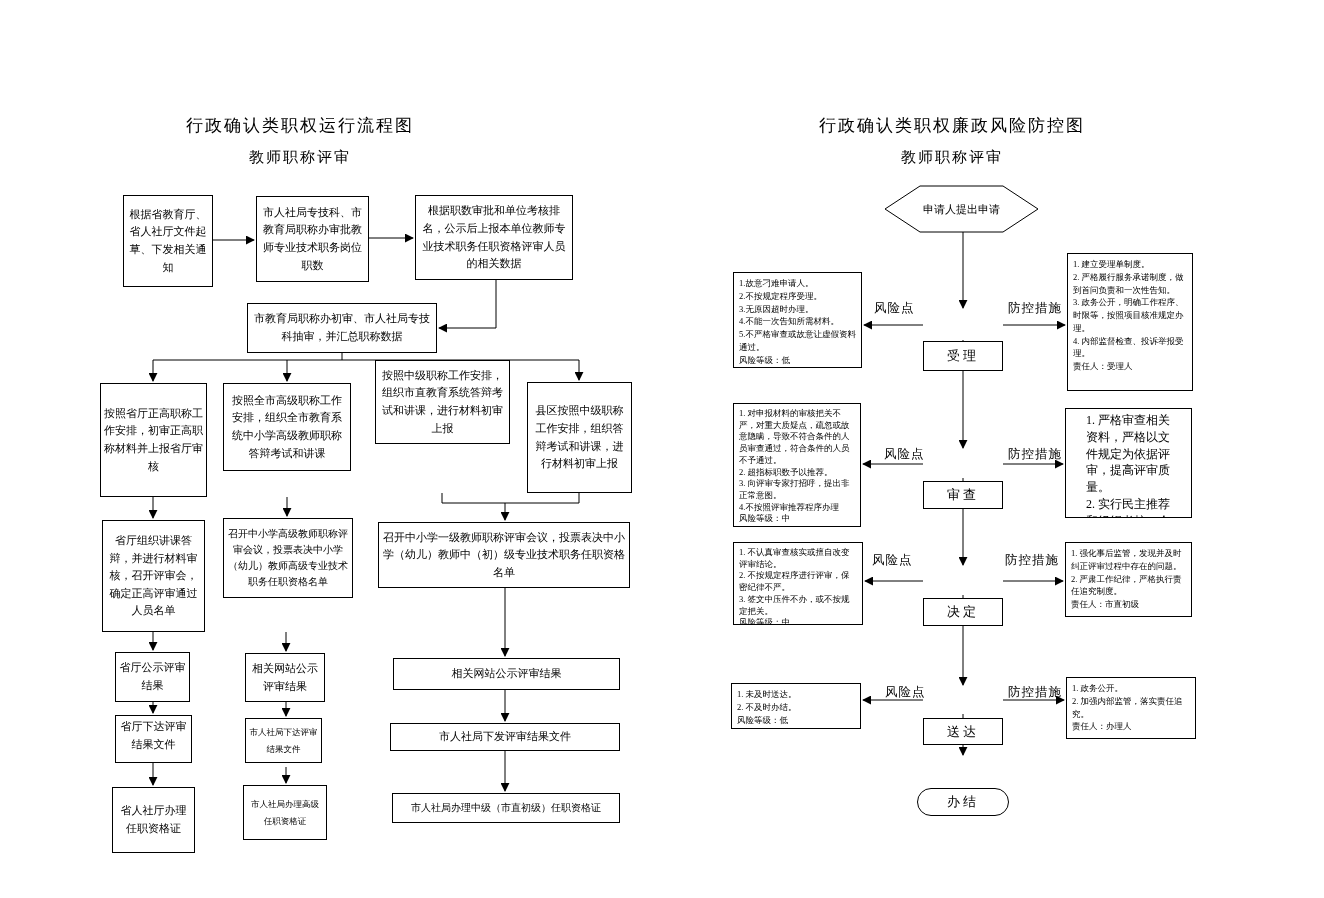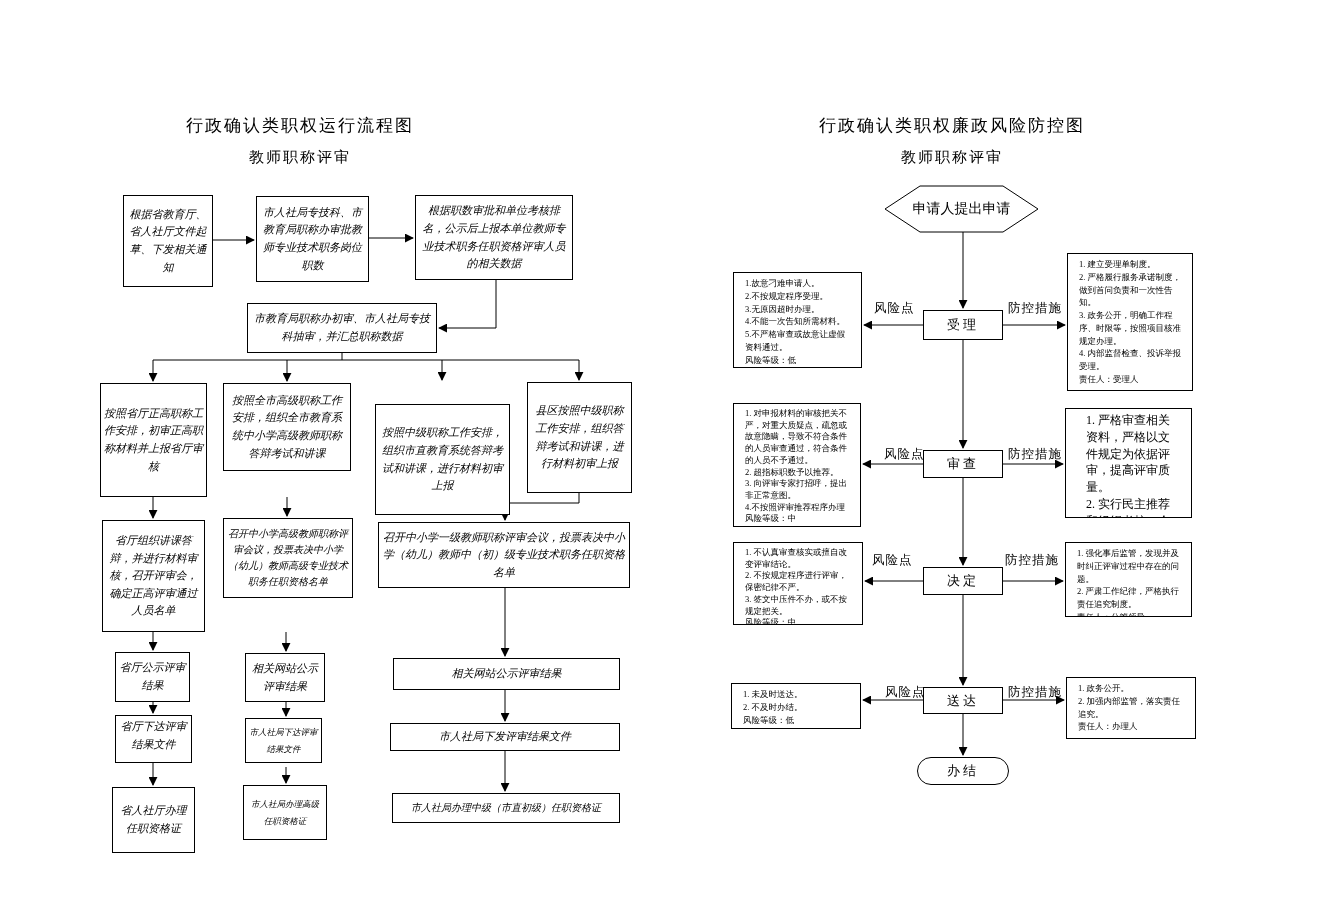--- a/index.html
+++ b/index.html
@@ -3,35 +3,35 @@
 <meta charset="utf-8">
 <style>
   html,body{margin:0;padding:0;background:#fff;}
   #canvas{position:relative;width:1324px;height:898px;background:#fff;overflow:hidden;
           font-family:"Liberation Serif","DejaVu Serif",serif;color:#000;}
   .conn{position:absolute;left:0;top:0;z-index:1;}
   .title{position:absolute;z-index:2;text-align:center;font-size:17px;letter-spacing:2px;}
   .subtitle{position:absolute;z-index:2;text-align:center;font-size:15px;letter-spacing:2px;}
   .box{position:absolute;z-index:2;box-sizing:border-box;border:1px solid #000;background:#fff;
        display:flex;align-items:center;justify-content:center;text-align:center;
-       font-size:11px;line-height:1.6;padding:2px 3px;overflow:hidden;font-style:italic;}
+       font-size:11px;line-height:1.6;padding:2px 3px;overflow:hidden;}
   .topalign{align-items:flex-start;}
   .f8{font-size:8.5px;line-height:1.9;}
   .f10{font-size:10px;line-height:1.6;}
   .stage{position:absolute;z-index:2;box-sizing:border-box;border:1px solid #000;background:#fff;
-         display:flex;align-items:center;justify-content:center;font-size:13px;letter-spacing:3px;}
+         display:flex;align-items:center;justify-content:center;font-size:13px;letter-spacing:3px;margin-top:31px;}
   .pill{border-radius:14px;}
   .note{position:absolute;z-index:2;box-sizing:border-box;border:1px solid #000;background:#fff;
-        font-size:8.5px;line-height:1.5;padding:4px 11px;text-align:left;overflow:hidden;}
+        font-size:8.5px;line-height:1.5;padding:4px 5px;text-align:left;overflow:hidden;}
   .note div{white-space:pre-line;}
   .tiny{font-size:12px;line-height:1.4;padding:3px 20px;}
   .lh13{line-height:1.38;}
   .lbl{position:absolute;z-index:2;font-size:12.5px;letter-spacing:1px;}
   .hexlabel{position:absolute;z-index:2;display:flex;align-items:center;justify-content:center;
-            font-size:14px;}
+            font-size:11px;}
 </style>
 </head>
 <body>
 
 <div id="canvas">
 
   <svg class="conn" width="1324" height="898">
     <defs>
       <marker id="ah" viewBox="0 0 10 10" refX="9" refY="5" markerWidth="9" markerHeight="9" orient="auto-start-reverse" markerUnits="userSpaceOnUse">
         <path d="M0,0 L10,5 L0,10 z" fill="#000"></path>
@@ -83,21 +83,21 @@
   <div class="subtitle" style="left:100px;top:148px;width:400px">教师职称评审</div>
 
   <div class="box" style="left:123px;top:195px;width:90px;height:92px">根据省教育厅、省人社厅文件起草、下发相关通知</div>
   <div class="box" style="left:415px;top:195px;width:158px;height:85px">根据职数审批和单位考核排名，公示后上报本单位教师专业技术职务任职资格评审人员的相关数据</div>
   <div class="box" style="left:256px;top:196px;width:113px;height:86px">市人社局专技科、市教育局职称办审批教师专业技术职务岗位职数</div>
 
   <div class="box" style="left:247px;top:303px;width:190px;height:50px">市教育局职称办初审、市人社局专技科抽审，并汇总职称数据</div>
 
   <div class="box" style="left:100px;top:383px;width:107px;height:114px">按照省厅正高职称工作安排，初审正高职称材料并上报省厅审核</div>
   <div class="box" style="left:223px;top:383px;width:128px;height:88px">按照全市高级职称工作安排，组织全市教育系统中小学高级教师职称答辩考试和讲课</div>
-  <div class="box" style="left:375px;top:404px;width:135px;height:111px">按照中级职称工作安排，组织市直教育系统答辩考试和讲课，进行材料初审上报</div>
+  <div class="box" style="left:375px;top:360px;width:135px;height:84px">按照中级职称工作安排，组织市直教育系统答辩考试和讲课，进行材料初审上报</div>
   <div class="box" style="left:527px;top:382px;width:105px;height:111px">县区按照中级职称工作安排，组织答辩考试和讲课，进行材料初审上报</div>
 
   <div class="box" style="left:102px;top:520px;width:103px;height:112px">省厅组织讲课答辩，并进行材料审核，召开评审会，确定正高评审通过人员名单</div>
   <div class="box f10" style="left:223px;top:518px;width:130px;height:80px">召开中小学高级教师职称评审会议，投票表决中小学（幼儿）教师高级专业技术职务任职资格名单</div>
   <div class="box" style="left:378px;top:522px;width:252px;height:66px">召开中小学一级教师职称评审会议，投票表决中小学（幼儿）教师中（初）级专业技术职务任职资格名单</div>
 
   <div class="box" style="left:115px;top:652px;width:75px;height:50px">省厅公示评审结果</div>
   <div class="box" style="left:245px;top:653px;width:80px;height:49px">相关网站公示评审结果</div>
   <div class="box" style="left:393px;top:658px;width:227px;height:32px">相关网站公示评审结果</div>
 
@@ -156,21 +156,21 @@
   <div class="lbl" style="left:1005px;top:552px">防控措施</div>
   <div class="note lh13" style="left:733px;top:542px;width:130px;height:83px">
     <div>1. 不认真审查核实或擅自改变评审结论。
 2. 不按规定程序进行评审，保密纪律不严。
 3. 签文中压件不办，或不按规定把关。</div>
     <div>风险等级：中</div>
   </div>
   <div class="note" style="left:1065px;top:542px;width:127px;height:75px">
     <div>1. 强化事后监管，发现并及时纠正评审过程中存在的问题。
 2. 严肃工作纪律，严格执行责任追究制度。</div>
-    <div>责任人：分管领导</div>
+    <div>责任人：市直初级</div>
   </div>
 
   <div class="stage" style="left:923px;top:687px;width:80px;height:27px">送达</div>
   <div class="lbl" style="left:885px;top:684px">风险点</div>
   <div class="lbl" style="left:1008px;top:684px">防控措施</div>
   <div class="note" style="left:731px;top:683px;width:130px;height:46px">
     <div>1. 未及时送达。
 2. 不及时办结。</div>
     <div>风险等级：低</div>
   </div>

